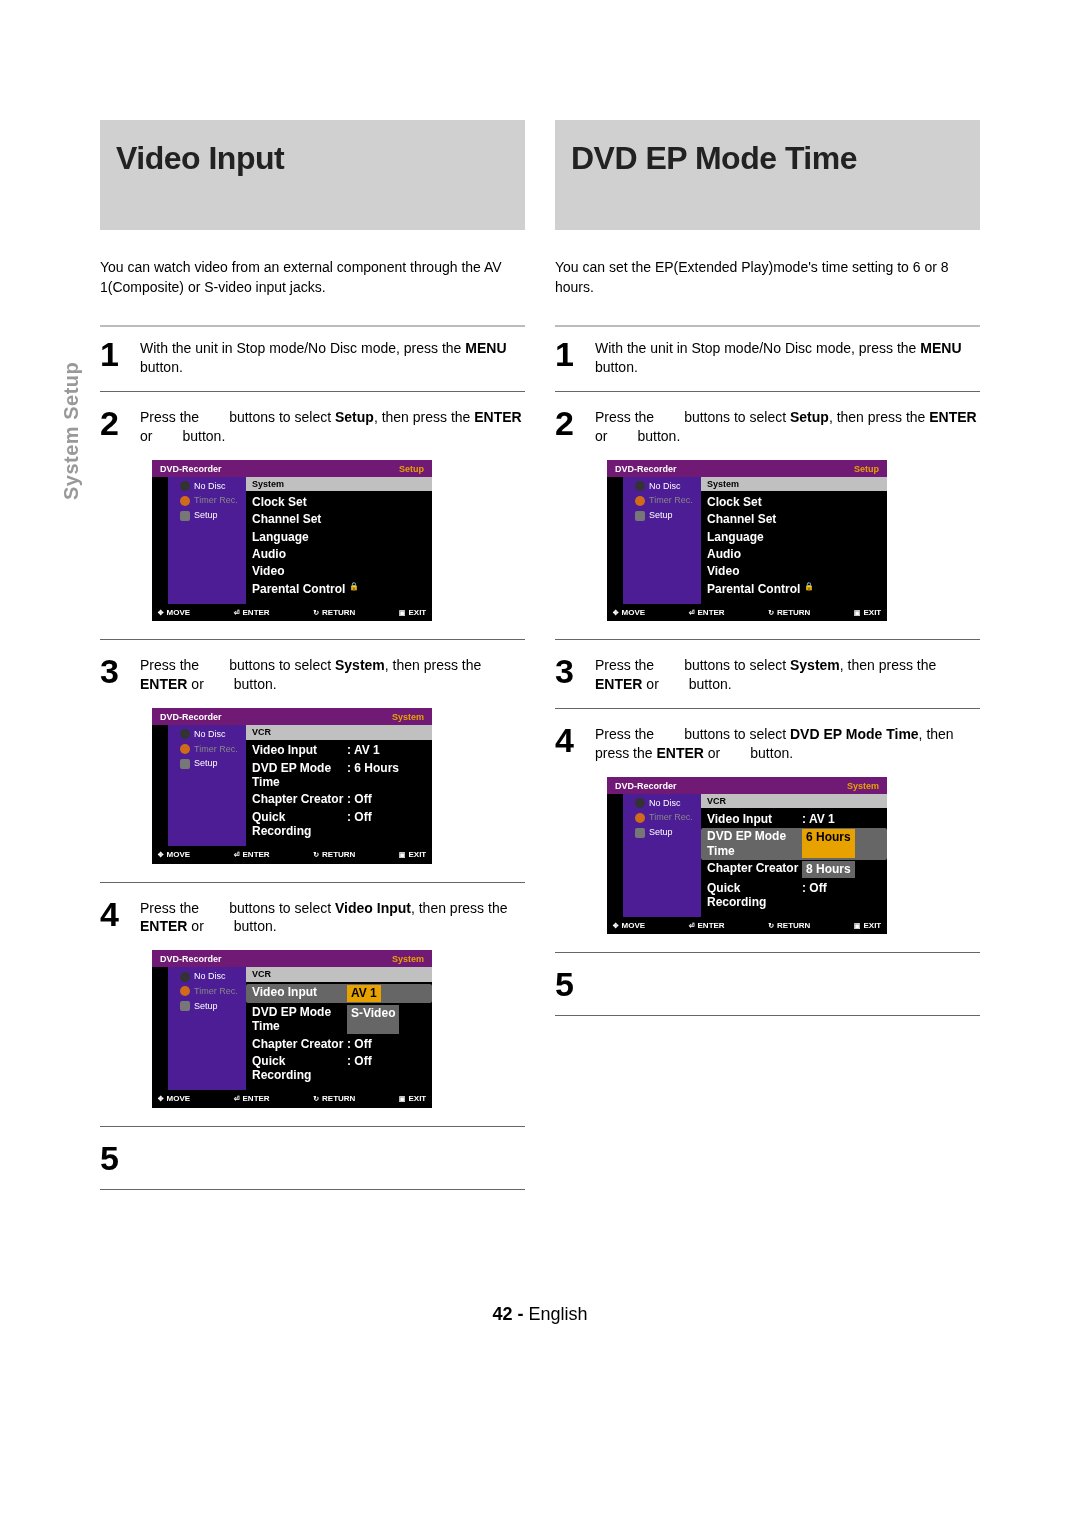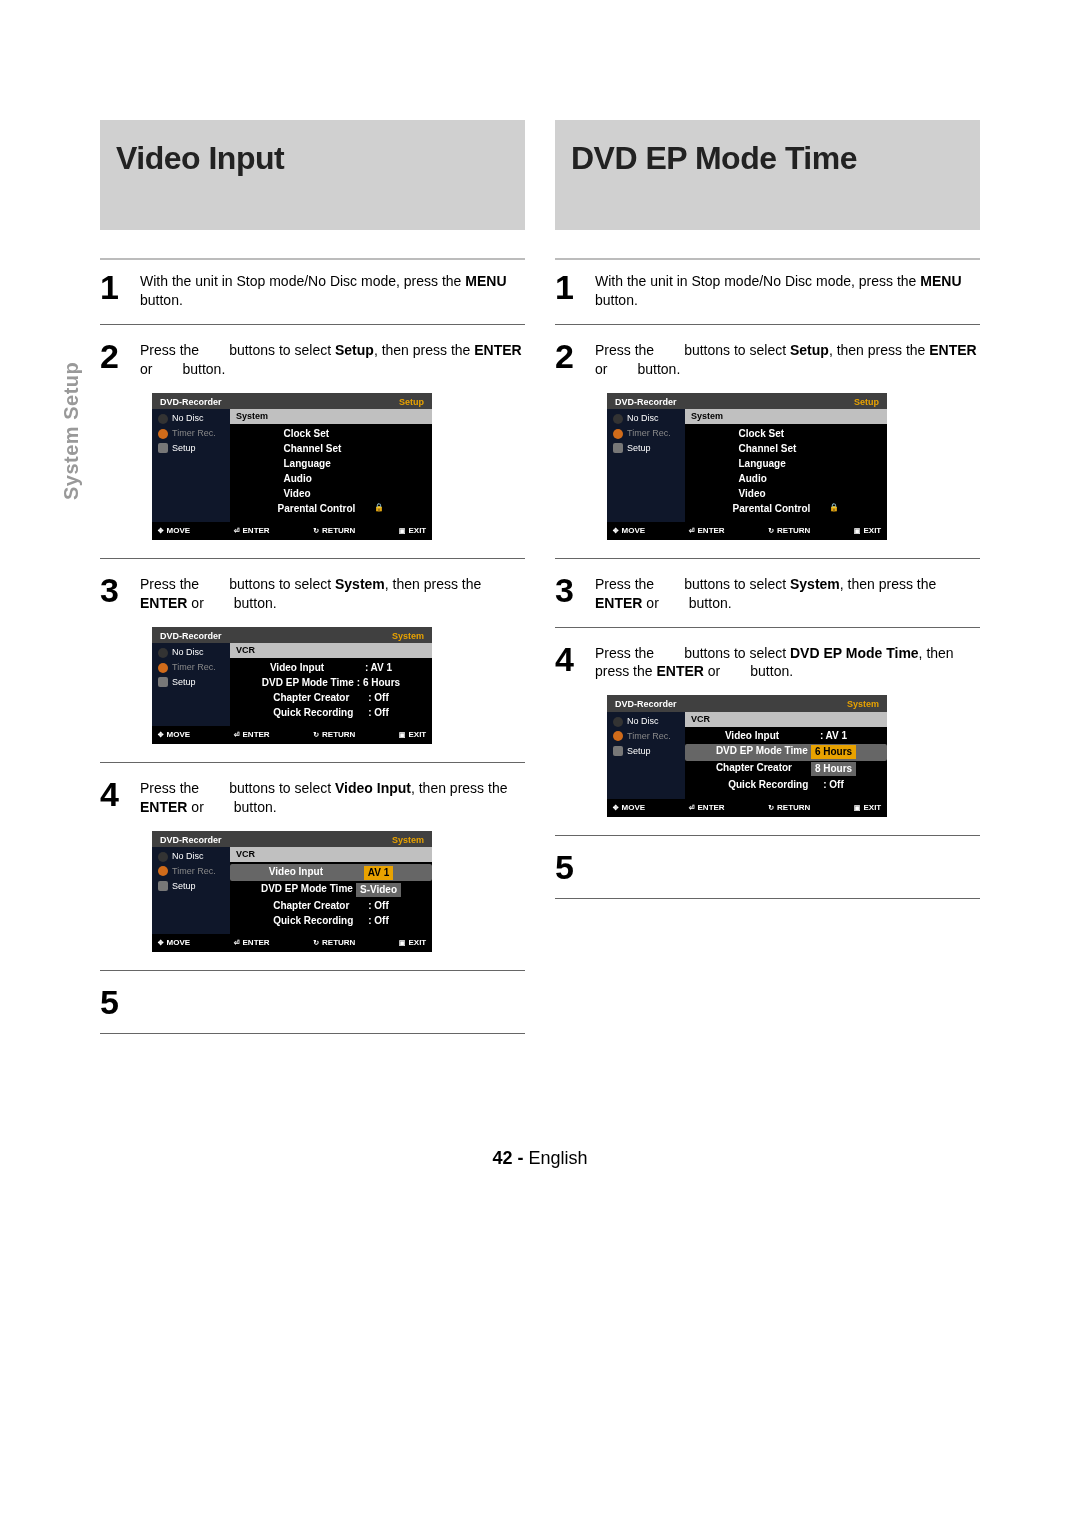--- a/index.html
+++ b/index.html
@@ -84,35 +84,36 @@
     
     .osd {
       width: 280px;
       margin: 10px 0 18px 52px;
       background: #000;
       color: #fff;
       font-size: 9px;
       line-height: 1.2;
     }
     .osd-top {
-      background: #404040;
+      background: #701a75;
       display: flex;
       justify-content: space-between;
       padding: 4px 8px 2px;
       font-weight: bold;
     }
     .osd-cat { color: #fff; }
     .osd-mode { color: #e8a200; }
     .osd-body {
       display: flex;
     }
     .osd-left {
       width: 78px;
-      background: #0f172a;
-      padding: 2px 4px 2px 6px;
+      background: #4c1d95;
+      padding: 2px 4px 2px 12px;
+      margin-left: 16px;
     }
     .osd-left-row {
       display: flex;
       align-items: center;
       padding: 2px 0;
       gap: 4px;
     }
     .osd-left-row .icon {
       width: 10px;
       height: 10px;
@@ -134,23 +135,22 @@
       padding: 2px 6px;
       font-weight: bold;
       font-size: 9px;
     }
     .osd-list {
       padding: 2px 6px 6px;
     }
     .osd-list-row {
       padding: 1.5px 0;
       font-weight: bold;
-      font-size: 10px;
-      display: flex;
-      justify-content: center;
+      font-size: 12px;
+      display: flex;
     }
     .osd-list-row .lbl { width: 95px; }
     .osd-list-row .val { color: #fff; }
     .osd-list-row.hl { background: #666; margin: 0 -6px; padding: 1.5px 6px; border-radius: 2px; }
     .osd-list-row .val-hl { background: #e8a200; color: #000; padding: 1px 4px; font-weight: bold; }
     .osd-list-row.lock::after { content: "🔒"; font-size: 8px; margin-left: 2px;}
     .osd-foot {
       display: flex;
       justify-content: space-around;
       padding: 4px 4px;
@@ -172,20 +172,21 @@
 <body>
 
 <div class="side-label">System Setup</div>
 
 <div class="page-content">
 
   <div class="column">
     <div class="section-header">
       <h1>Video Input</h1>
     </div>
+    <p class="intro">You can watch video from an external component through the AV 1(Composite) or S-video input jacks.</p>
     <div class="divider"></div>
 
     <div class="step">
       <div class="step-no">1</div>
       <div class="step-text">
         <span>With the unit in Stop mode/No Disc mode, press the </span><b>MENU</b><span> button.</span>
       </div>
     </div>
 
     <div class="step" style="border-bottom:none; padding-bottom:0;">
@@ -366,20 +367,21 @@
 
     <div class="step" style="margin-top:14px;">
       <div class="step-no">5</div>
     </div>
   </div>
 
   <div class="column">
     <div class="section-header">
       <h1>DVD EP Mode Time</h1>
     </div>
+    <p class="intro">You can set the EP(Extended Play)mode's time setting to 6 or 8 hours.</p>
     <div class="divider"></div>
 
     <div class="step">
       <div class="step-no">1</div>
       <div class="step-text">
         <span>With the unit in Stop mode/No Disc mode, press the </span><b>MENU</b><span> button.</span>
       </div>
     </div>
 
     <div class="step" style="border-bottom:none; padding-bottom:0;">

